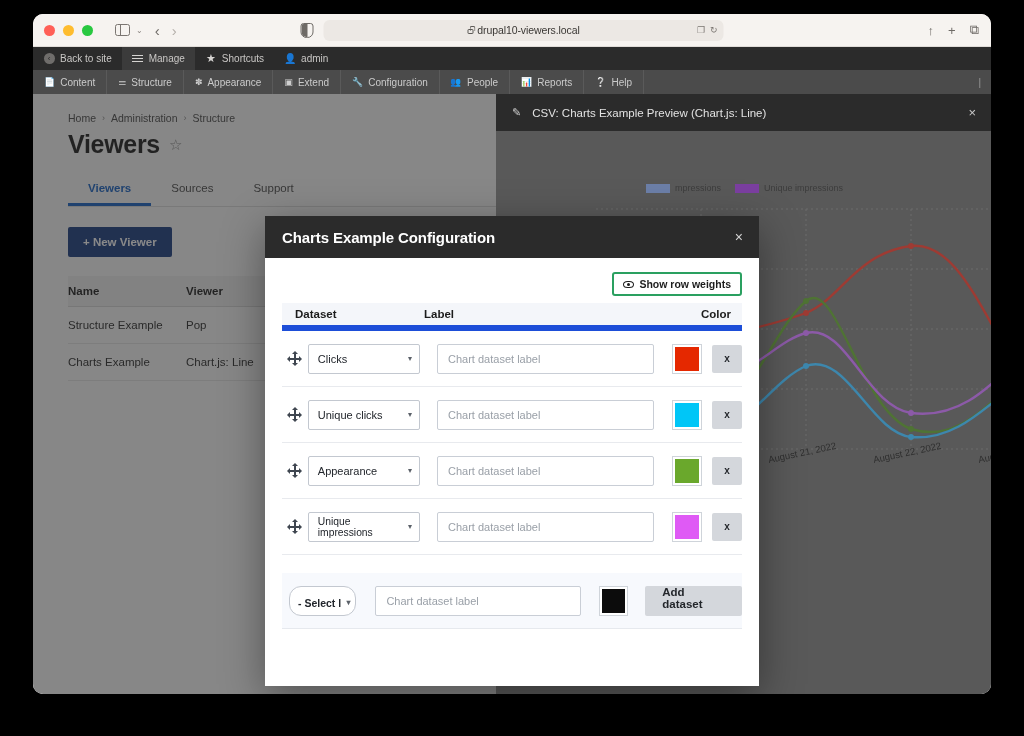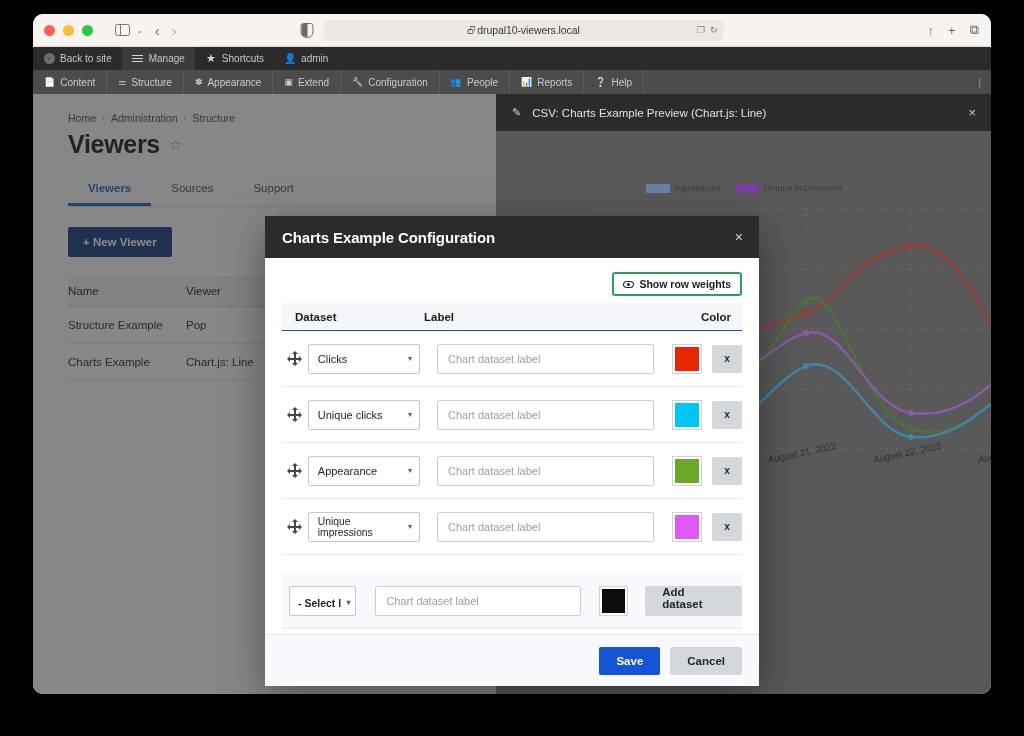--- a/index.html
+++ b/index.html
@@ -177,21 +177,21 @@
     margin-top: 20px;
     display: inline-flex; align-items: center;
     background: #1a3c82;
     color: #fff; font-size: 11.5px; font-weight: 700;
     padding: 9px 15px;
     border-radius: 2px;
   }
 
   #viewers-table { margin-top: 19px; width: 430px; font-size: 11.5px; }
   #viewers-table .thead { display: flex; background: #f0f0f0; border-bottom: 1px solid #d8d8d8; }
-  #viewers-table .thead div { padding: 9px 0 9px 0; font-weight: 400; color: #1c1c1c; }
+  #viewers-table .thead div { padding: 9px 0 9px 0; font-weight: 700; color: #1c1c1c; }
   #viewers-table .trow { display: flex; border-bottom: 1px solid #e4e4e4; }
   #viewers-table .trow div { padding: 12px 0; color: #2b2b2b; }
   .col-name { width: 118px; }
   .col-viewer { width: 110px; }
   .col-source { width: 110px; }
 
   
   #preview-panel {
     position: absolute;
     left: 463px; right: 0; top: 0; bottom: 0;
@@ -261,21 +261,21 @@
     left: 3px; top: 1.4px; width: 3px; height: 3px;
     border-radius: 50%; background: #1d1d1d;
   }
 
   #ds-table { margin-top: 7px; width: 100%; }
   #ds-thead {
     display: flex; align-items: center;
     background: #f4f6fa;
     height: 28px;
     font-size: 11.5px; font-weight: 700; color: #1c1c1c;
-    border-bottom: 1px solid #1d4ed8;
+    border-bottom: 6px solid #1d4ed8;
   }
   .h-dataset { width: 142px; padding-left: 13px; }
   .h-label   { width: 277px; }
   .h-color   { flex: 1; }
 
   .ds-row {
     display: flex; align-items: center;
     height: 56px;
     border-bottom: 1px solid #e8eaee;
   }
@@ -341,21 +341,21 @@
   #add-row {
     display: flex; align-items: center;
     height: 56px;
     background: #f7f9fd;
     border-bottom: 1px solid #e6e9ee;
     padding-left: 7px;
     margin-top: 18px;
   }
   #add-select {
     width: 70px; height: 30px;
-    border: 1px solid #c3c8d0; border-radius: 2px;
+    border: 1px solid #c3c8d0; border-radius: 12px;
     background: #fff;
     display: flex; align-items: center; justify-content: space-between;
     padding: 4px 5px 0 8px;
     font-size: 10.5px; font-weight: 700; color: #22262c;
   }
   #add-label {
     width: 215px; height: 30px;
     margin-left: 19px;
     border: 1px solid #c9ced6; border-radius: 2px;
     background: #fff;
@@ -751,24 +751,16 @@
               <span>Chart dataset label</span>
             </div>
             <div id="add-color"></div>
             <div id="add-dataset-btn">
               <span>Add dataset</span>
             </div>
           </div>
         </div>
       </div>
 
-      <div id="modal-footer">
-        <div class="btn" id="save-btn">
-          <span>Save</span>
-        </div>
-        <div class="btn" id="cancel-btn">
-          <span>Cancel</span>
-        </div>
-      </div>
     </div>
 
   </div>
 </div>
 
 </body></html>

